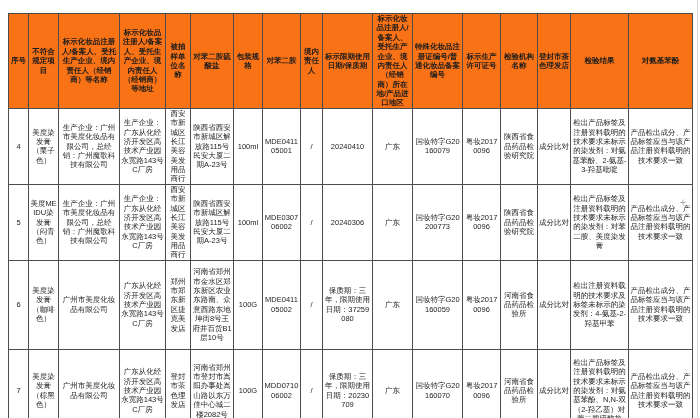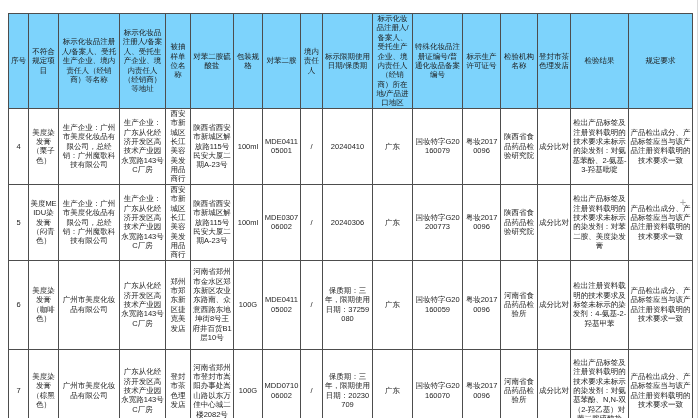--- a/index.html
+++ b/index.html
@@ -10,21 +10,21 @@
   #inspection-table{
     position:absolute;left:8px;top:13px;width:684px;
     border-collapse:collapse;table-layout:fixed;
   }
   #inspection-table th,#inspection-table td{
     border:1px solid #4d4d4d;
     font-size:7.5px;line-height:1.25;color:#1c1c1c;
     text-align:center;vertical-align:middle;
     padding:0 1px;word-break:break-all;overflow:hidden;
   }
-  #inspection-table th{font-weight:400;background:#7dd3fc;}
+  #inspection-table th{font-weight:700;background:#f97316;}
   #inspection-table thead tr{height:84px;}
   .page-edge{position:absolute;left:697px;top:0;width:1px;height:418px;background:#d9d9d9;}
   .plus-handle{
     position:absolute;left:677px;top:196px;width:12px;height:12px;
     color:#a8a8a8;font-size:11px;line-height:12px;text-align:center;
   }
 </style>
 </head>
 <body>
 
@@ -59,21 +59,21 @@
         <th>包装规格</th>
         <th>对苯二胺</th>
         <th>境内责任人</th>
         <th>标示限期使用日期/保质期</th>
         <th>标示化妆品注册人/备案人、受托生产企业、境内责任人（经销商）所在地/产品进口地区</th>
         <th>特殊化妆品注册证编号/普通化妆品备案编号</th>
         <th>标示生产许可证号</th>
         <th>检验机构名称</th>
         <th>登封市茶色理发店</th>
         <th>检验结果</th>
-        <th>规定要求</th>
+        <th>对氨基苯酚</th>
       </tr>
   </thead>
   <tbody id="body-rows">
       <tr style="height: 73px;">
         <td>4</td>
         <td>美度染发膏（栗子色）</td>
         <td>生产企业：广州市美度化妆品有限公司，总经销：广州魔歌科技有限公司</td>
         <td>生产企业：广东从化经济开发区高技术产业园永宽路143号C厂房</td>
         <td>西安市新城区长江美容美发用品商行</td>
         <td>陕西省西安市新城区解放路115号民安大厦二期A-23号</td>

